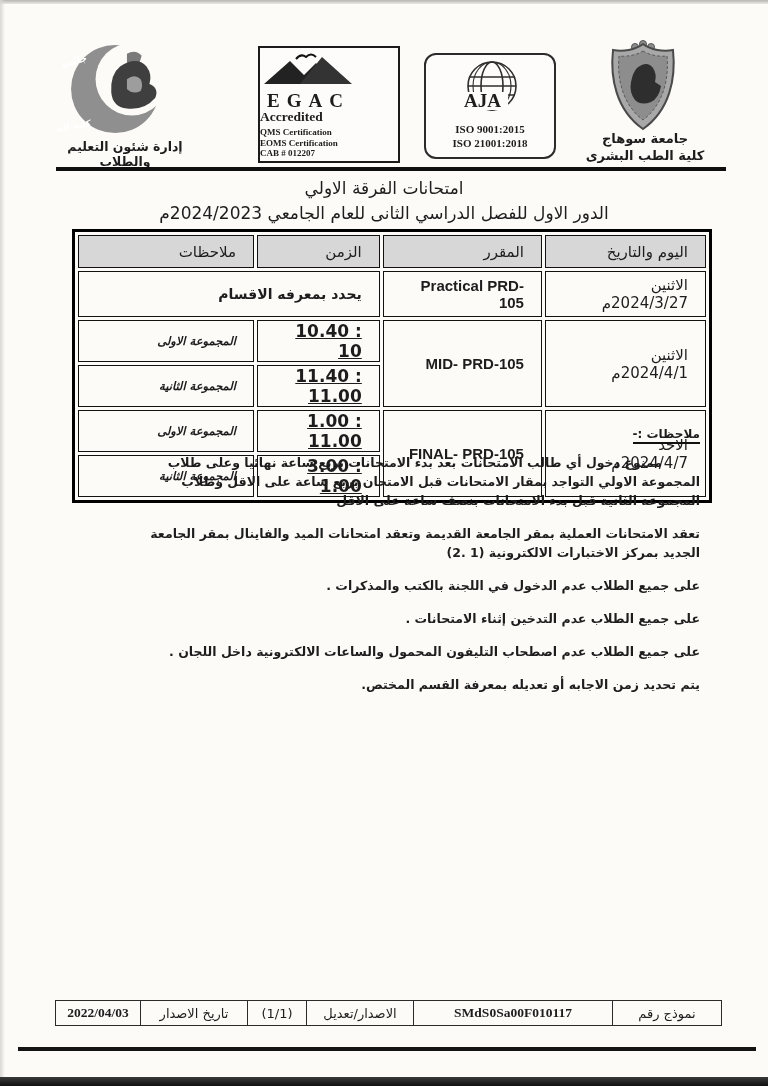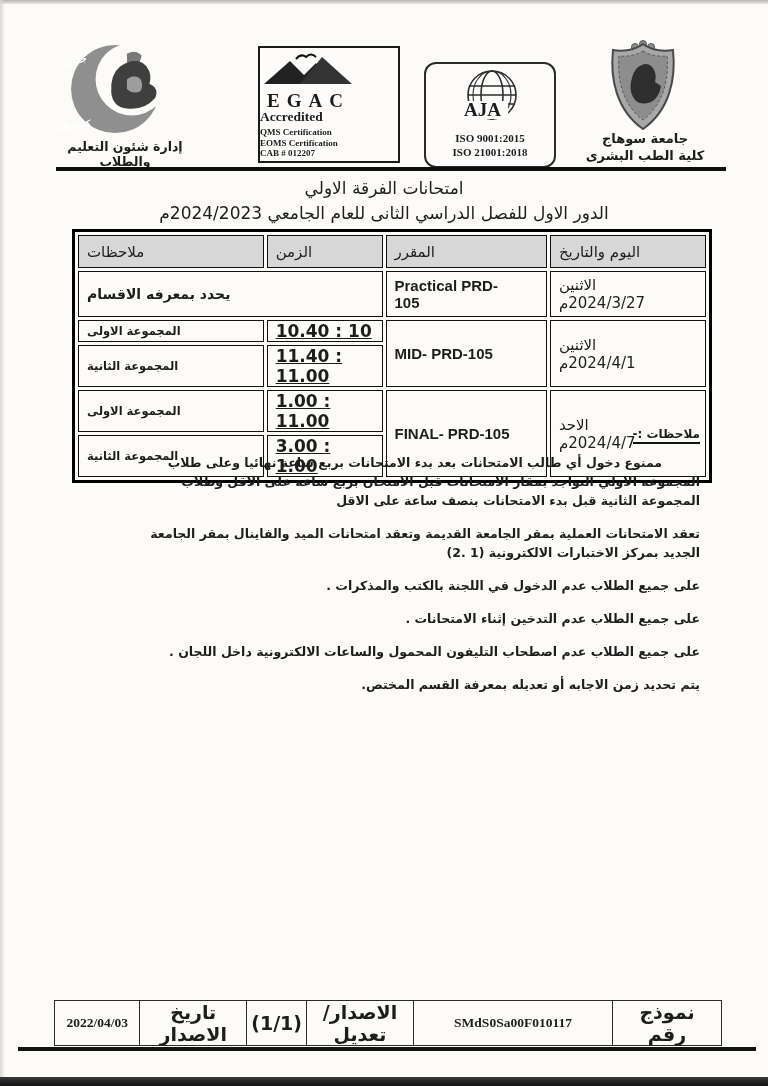--- a/index.html
+++ b/index.html
@@ -13,51 +13,51 @@
   .scan-bottom{position:absolute;bottom:0;left:0;right:0;height:9px;background:linear-gradient(#3a3a3a,#101010);}
   .abs{position:absolute;}
 
   
   .crescent{left:58px;top:40px;width:130px;height:98px;}
   .left-caption{left:50px;top:139px;width:150px;text-align:center;font-weight:bold;font-size:12.5px;}
   .egac-box{left:258px;top:46px;width:142px;height:117px;border:2px solid #1b1b1b;direction:ltr;text-align:left;box-sizing:border-box;padding-top:3px;background:#fdfcfa;}
   .egac-acronym{font-family:"Liberation Serif",serif;font-size:19px;letter-spacing:7px;font-weight:bold;line-height:19px;padding-left:7px;}
   .egac-accredited{font-family:"Liberation Serif",serif;font-size:13.5px;font-weight:bold;line-height:14px;}
   .egac-cert{font-family:"Liberation Serif",serif;font-size:9px;font-weight:bold;line-height:10.5px;margin-top:3px;}
-  .aja-box{left:424px;top:62px;width:132px;height:106px;border:2.5px solid #2b2b2b;border-radius:12px;direction:ltr;text-align:center;box-sizing:border-box;padding-top:4px;background:#fdfcfa;}
+  .aja-box{left:424px;top:53px;width:132px;height:106px;border:2.5px solid #2b2b2b;border-radius:12px;direction:ltr;text-align:center;box-sizing:border-box;padding-top:4px;background:#fdfcfa;}
   .iso{font-family:"Liberation Serif",serif;font-size:11px;font-weight:bold;line-height:13.5px;}
   .shield{left:606px;top:40px;width:74px;height:92px;}
   .univ-caption{left:578px;top:131px;width:134px;text-align:center;font-weight:bold;font-size:13px;line-height:16.5px;}
   .header-rule{left:56px;top:167px;width:670px;height:3.5px;background:#0f0f0f;}
 
   
   .title-block{left:0;top:176px;width:768px;text-align:center;font-size:17px;line-height:25px;}
 
   
   .exam-table{left:72px;top:229px;width:640px;border-collapse:separate;border-spacing:3px;border:3px solid #000;background:#fcfbf8;}
-  .exam-table th,.exam-table td{border:1.5px solid #111;padding:0 8px;text-align:left;vertical-align:middle;}
+  .exam-table th,.exam-table td{border:1.5px solid #111;padding:0 17px;text-align:right;vertical-align:middle;}
   .exam-table th{background:#d7d7d7;font-weight:normal;font-size:15px;height:31px;}
   .day-cell{font-size:15px;line-height:18px;width:150px;}
   .course-cell{font-weight:bold;font-size:15px;direction:ltr;white-space:pre-line;line-height:17px;width:162px;font-family:"Liberation Sans",sans-serif;}
   .time-cell{font-weight:bold;font-size:17px;direction:ltr;width:108px;text-decoration:underline;}
-  .group-cell{font-weight:bold;font-size:11.5px;width:193px;}
+  .group-cell{font-weight:bold;font-size:11.5px;width:193px;font-style:italic;}
   .merged-cell{font-weight:bold;font-size:14px;}
   .row-main{height:46px;}
   .row-slot{height:21px;}
 
   
   .notes{right:68px;top:423px;width:620px;}
   .notes-heading{display:inline-block;font-weight:bold;font-size:12px;border-bottom:2.5px solid #111;padding-bottom:1px;margin-bottom:9px;}
   .note{font-weight:bold;font-size:12.5px;line-height:19px;margin:0 0 14px 0;white-space:pre-line;}
   .note-first{text-indent:38px;}
 
   
   .footer-table{right:46px;top:1000px;position:absolute;border-collapse:collapse;}
   .footer-table td{border:1.5px solid #2b2b2b;height:24px;text-align:center;vertical-align:middle;padding:0 4px;}
-  .f-label{font-weight:bold;font-size:19px;}
+  .f-label{font-weight:normal;font-size:13px;}
   .f-value{font-family:"Liberation Serif",serif;font-weight:bold;font-size:13.5px;direction:ltr;}
   .footer-rule{left:18px;top:1047px;width:738px;height:4px;background:#141414;}
 </style>
 </head>
 <body>
 
 <div class="page">
   <div class="scan-top abs"></div>
   <div class="scan-left abs"></div>
 

